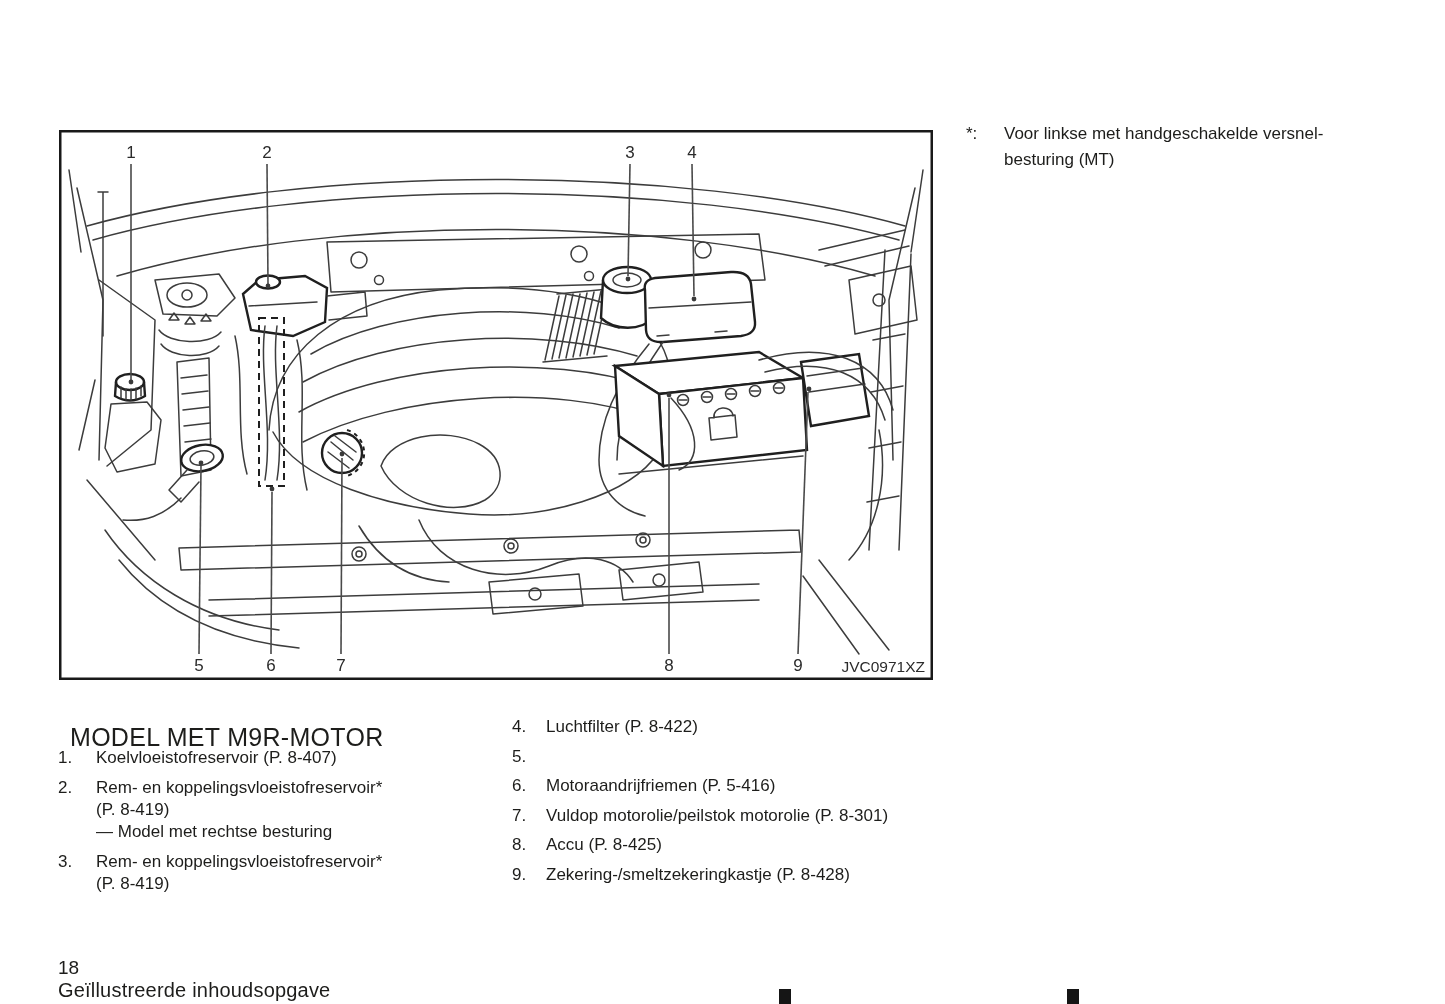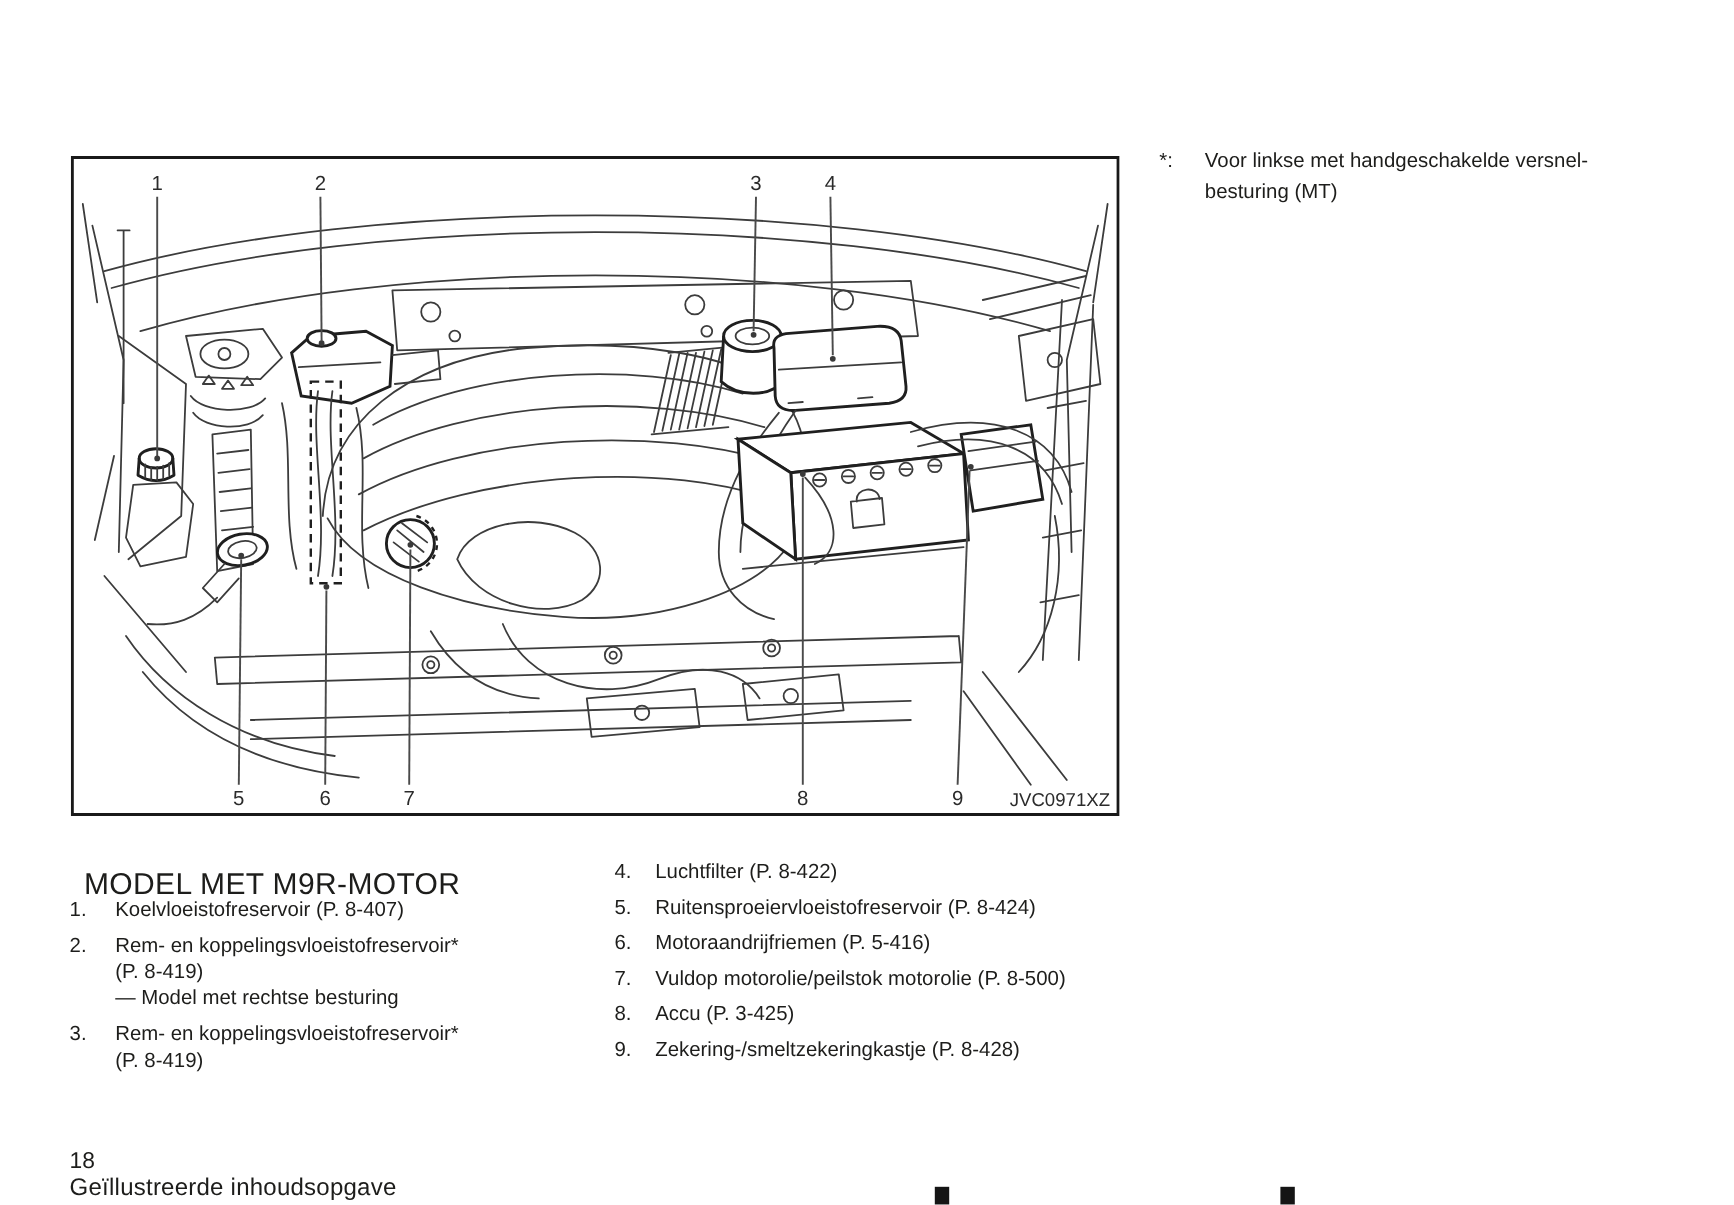--- a/index.html
+++ b/index.html
@@ -277,40 +277,37 @@
     </div>
   <div class="plist plist-right" id="list-right">
       <div class="item">
         <span class="num">4.</span>
         <div class="lines">
           <div>Luchtfilter (P. 8-422)</div>
         </div>
       </div>
       <div class="item">
         <span class="num">5.</span>
-        <div class="lines">
-          <div>Ruitensproeiervloeistofreservoir (P. 8-424)</div>
-        </div>
       </div>
       <div class="item">
         <span class="num">6.</span>
         <div class="lines">
           <div>Motoraandrijfriemen (P. 5-416)</div>
         </div>
       </div>
       <div class="item">
         <span class="num">7.</span>
         <div class="lines">
-          <div>Vuldop motorolie/peilstok motorolie (P. 8-500)</div>
+          <div>Vuldop motorolie/peilstok motorolie (P. 8-301)</div>
         </div>
       </div>
       <div class="item">
         <span class="num">8.</span>
         <div class="lines">
-          <div>Accu (P. 3-425)</div>
+          <div>Accu (P. 8-425)</div>
         </div>
       </div>
       <div class="item">
         <span class="num">9.</span>
         <div class="lines">
           <div>Zekering-/smeltzekeringkastje (P. 8-428)</div>
         </div>
       </div>
     </div>
 

